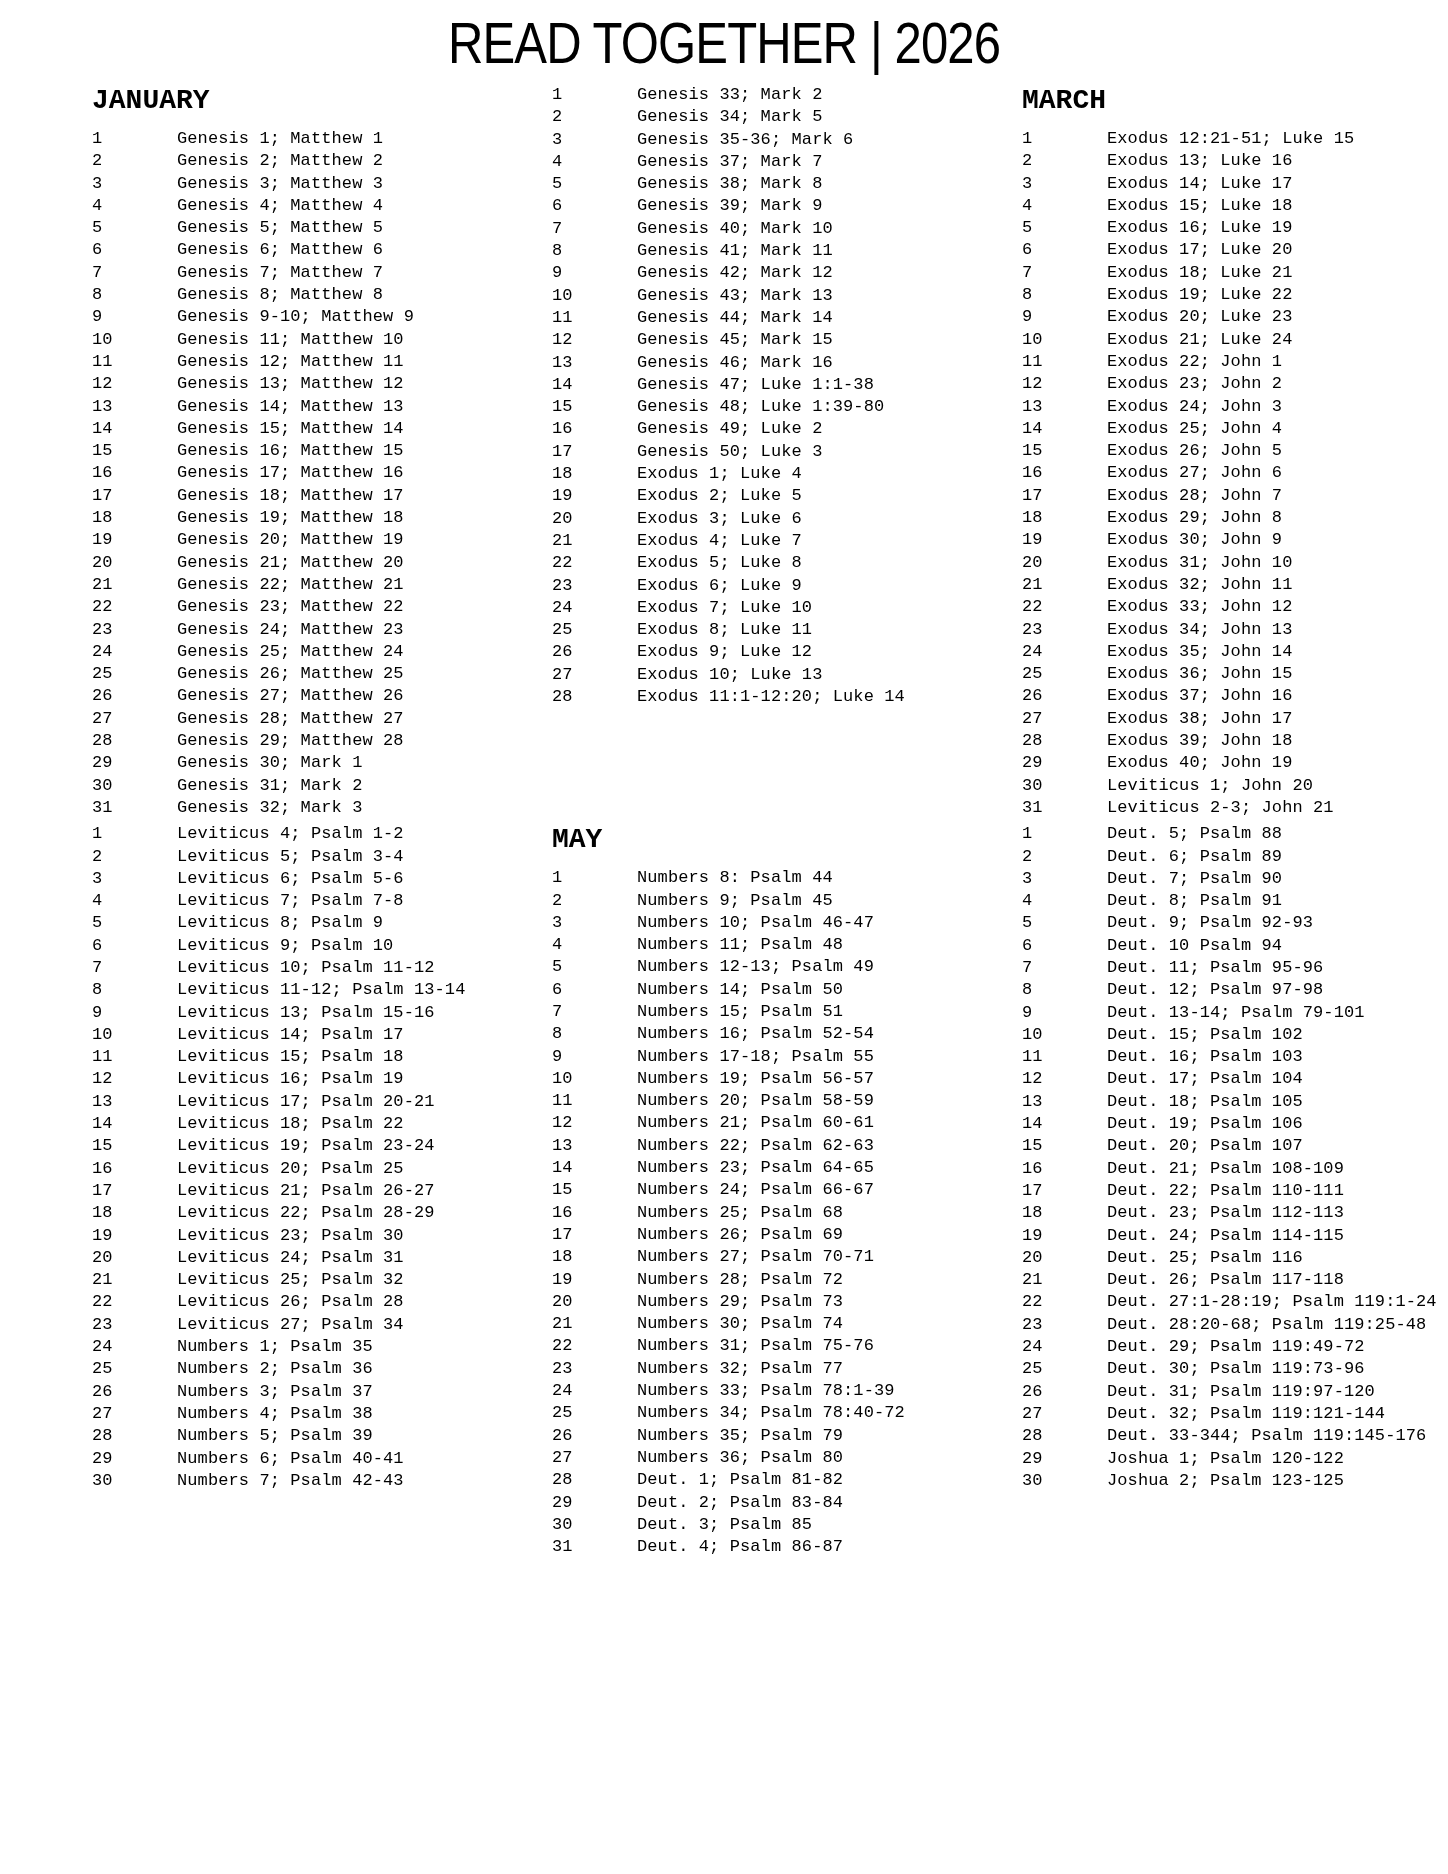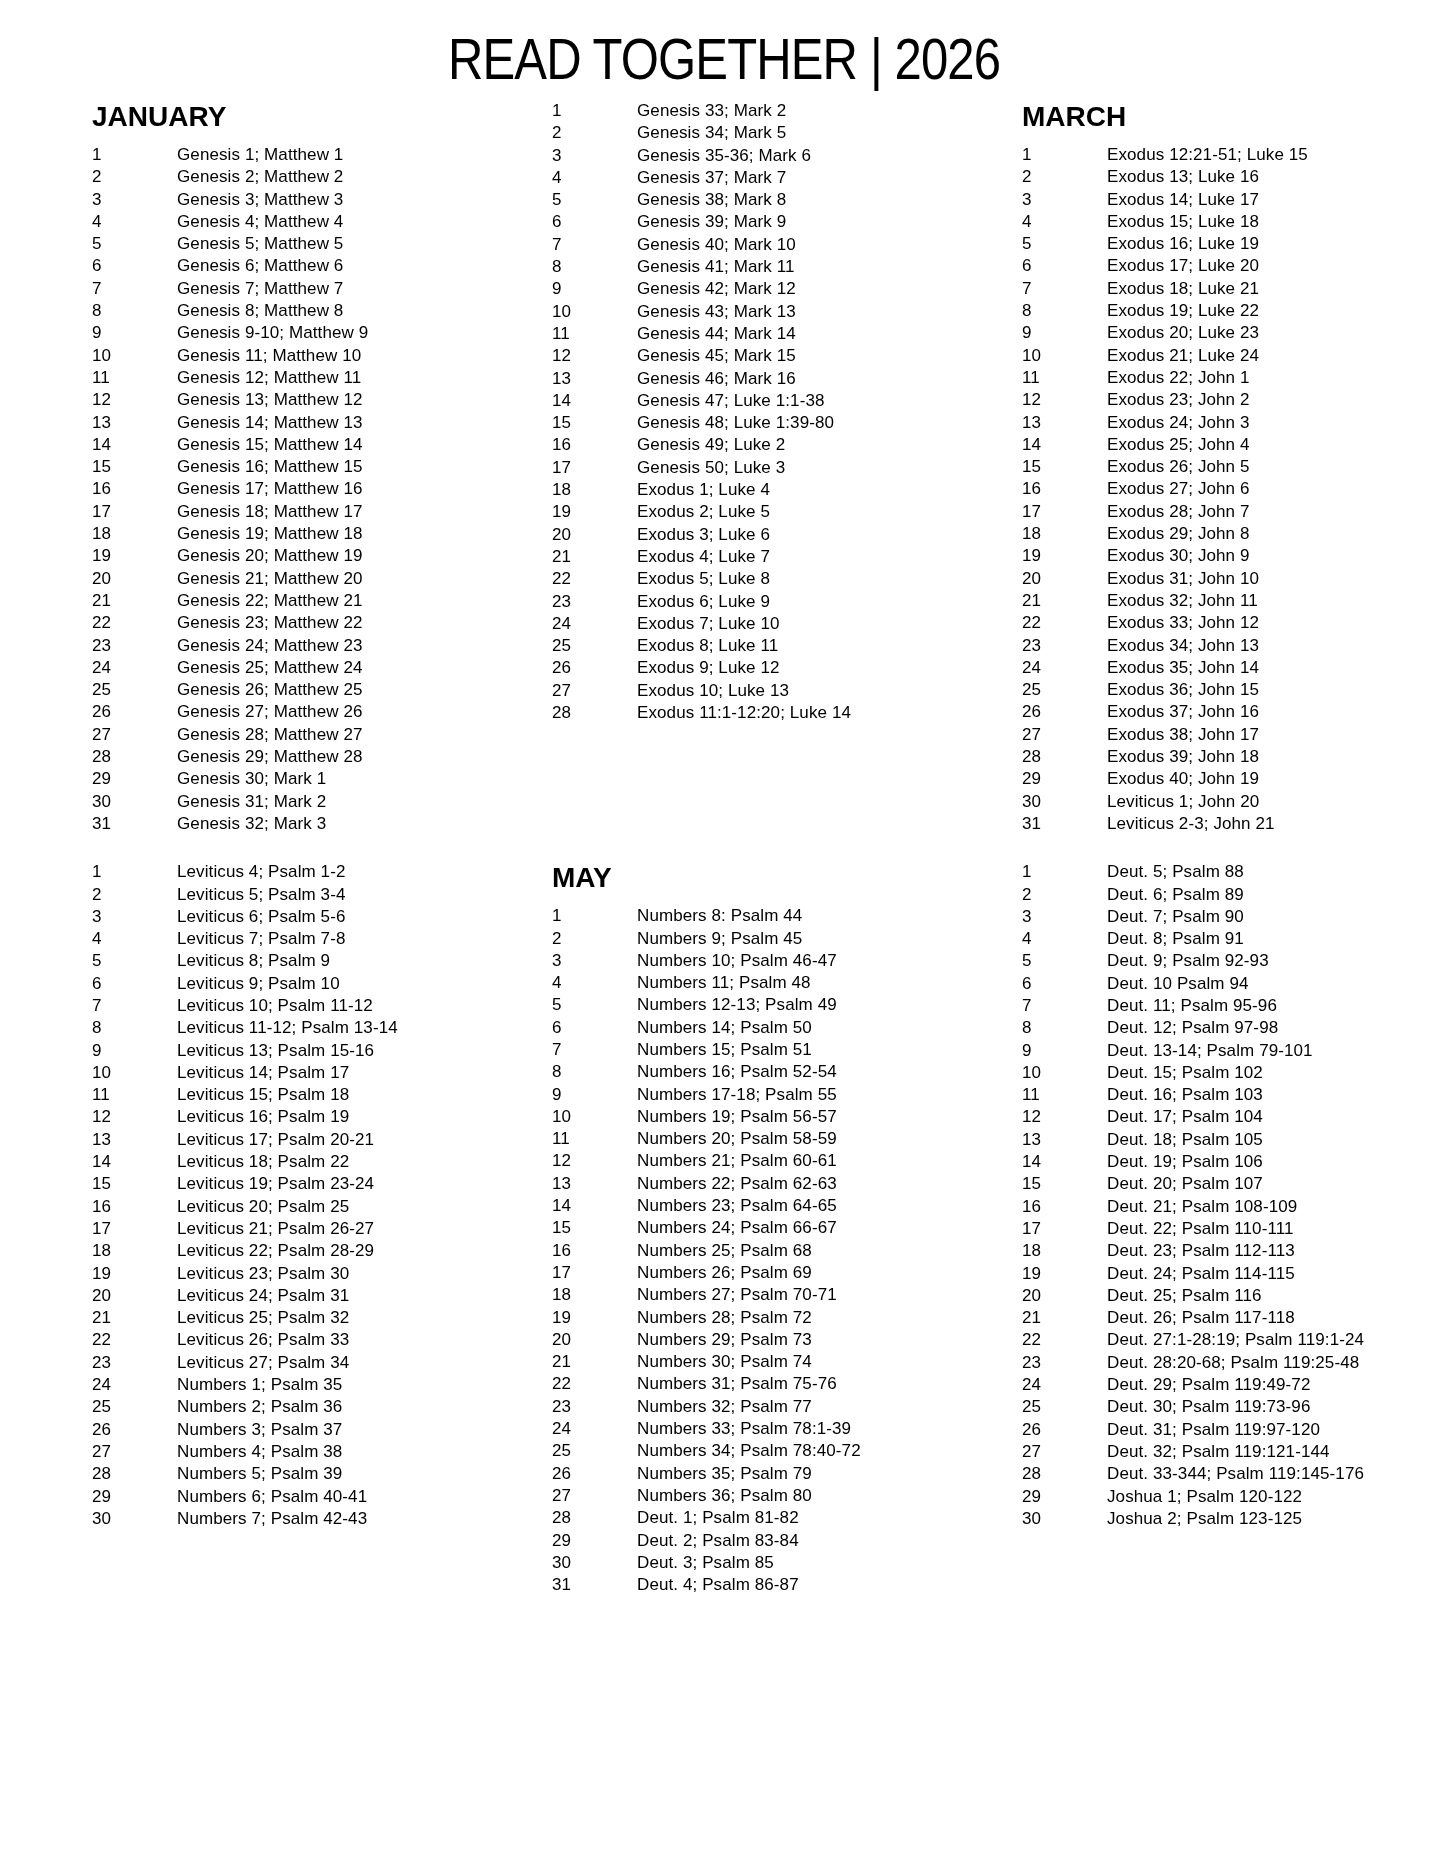--- a/index.html
+++ b/index.html
@@ -9,38 +9,39 @@
     color: #000000;
     font-family: "Liberation Sans", sans-serif;
   }
   body {
     width: 1448px;
     height: 1874px;
     overflow: hidden;
   }
   .title-wrap {
     text-align: center;
-    margin-top: 26px;
+    margin-top: 10px;
     height: 66px;
   }
   .title {
     display: inline-block;
     font-size: 57px;
     font-weight: 400;
     letter-spacing: -1px;
     transform: scaleX(0.86);
     transform-origin: center top;
     white-space: nowrap;
   }
   .months {
     display: grid;
     grid-template-columns: 460px 470px 1fr;
     padding-left: 92px;
     margin-top: 8px;
-    row-gap: 26px;
+    row-gap: 4px;
+    font-family: Liberation Mono, monospace;
   }
   .month-name {
     font-size: 28px;
     font-weight: 700;
     line-height: 34px;
     letter-spacing: 0px;
     margin: 0 0 10px 0;
   }
   .rows { }
   .row {
@@ -521,21 +522,21 @@
         <div class="row">
           <span class="day">20</span>
           <span class="reading">Leviticus 24; Psalm 31</span>
         </div>
         <div class="row">
           <span class="day">21</span>
           <span class="reading">Leviticus 25; Psalm 32</span>
         </div>
         <div class="row">
           <span class="day">22</span>
-          <span class="reading">Leviticus 26; Psalm 33</span>
+          <span class="reading">Leviticus 26; Psalm 28</span>
         </div>
         <div class="row">
           <span class="day">23</span>
           <span class="reading">Leviticus 27; Psalm 34</span>
         </div>
         <div class="row">
           <span class="day">24</span>
           <span class="reading">Numbers 1; Psalm 35</span>
         </div>
         <div class="row">

